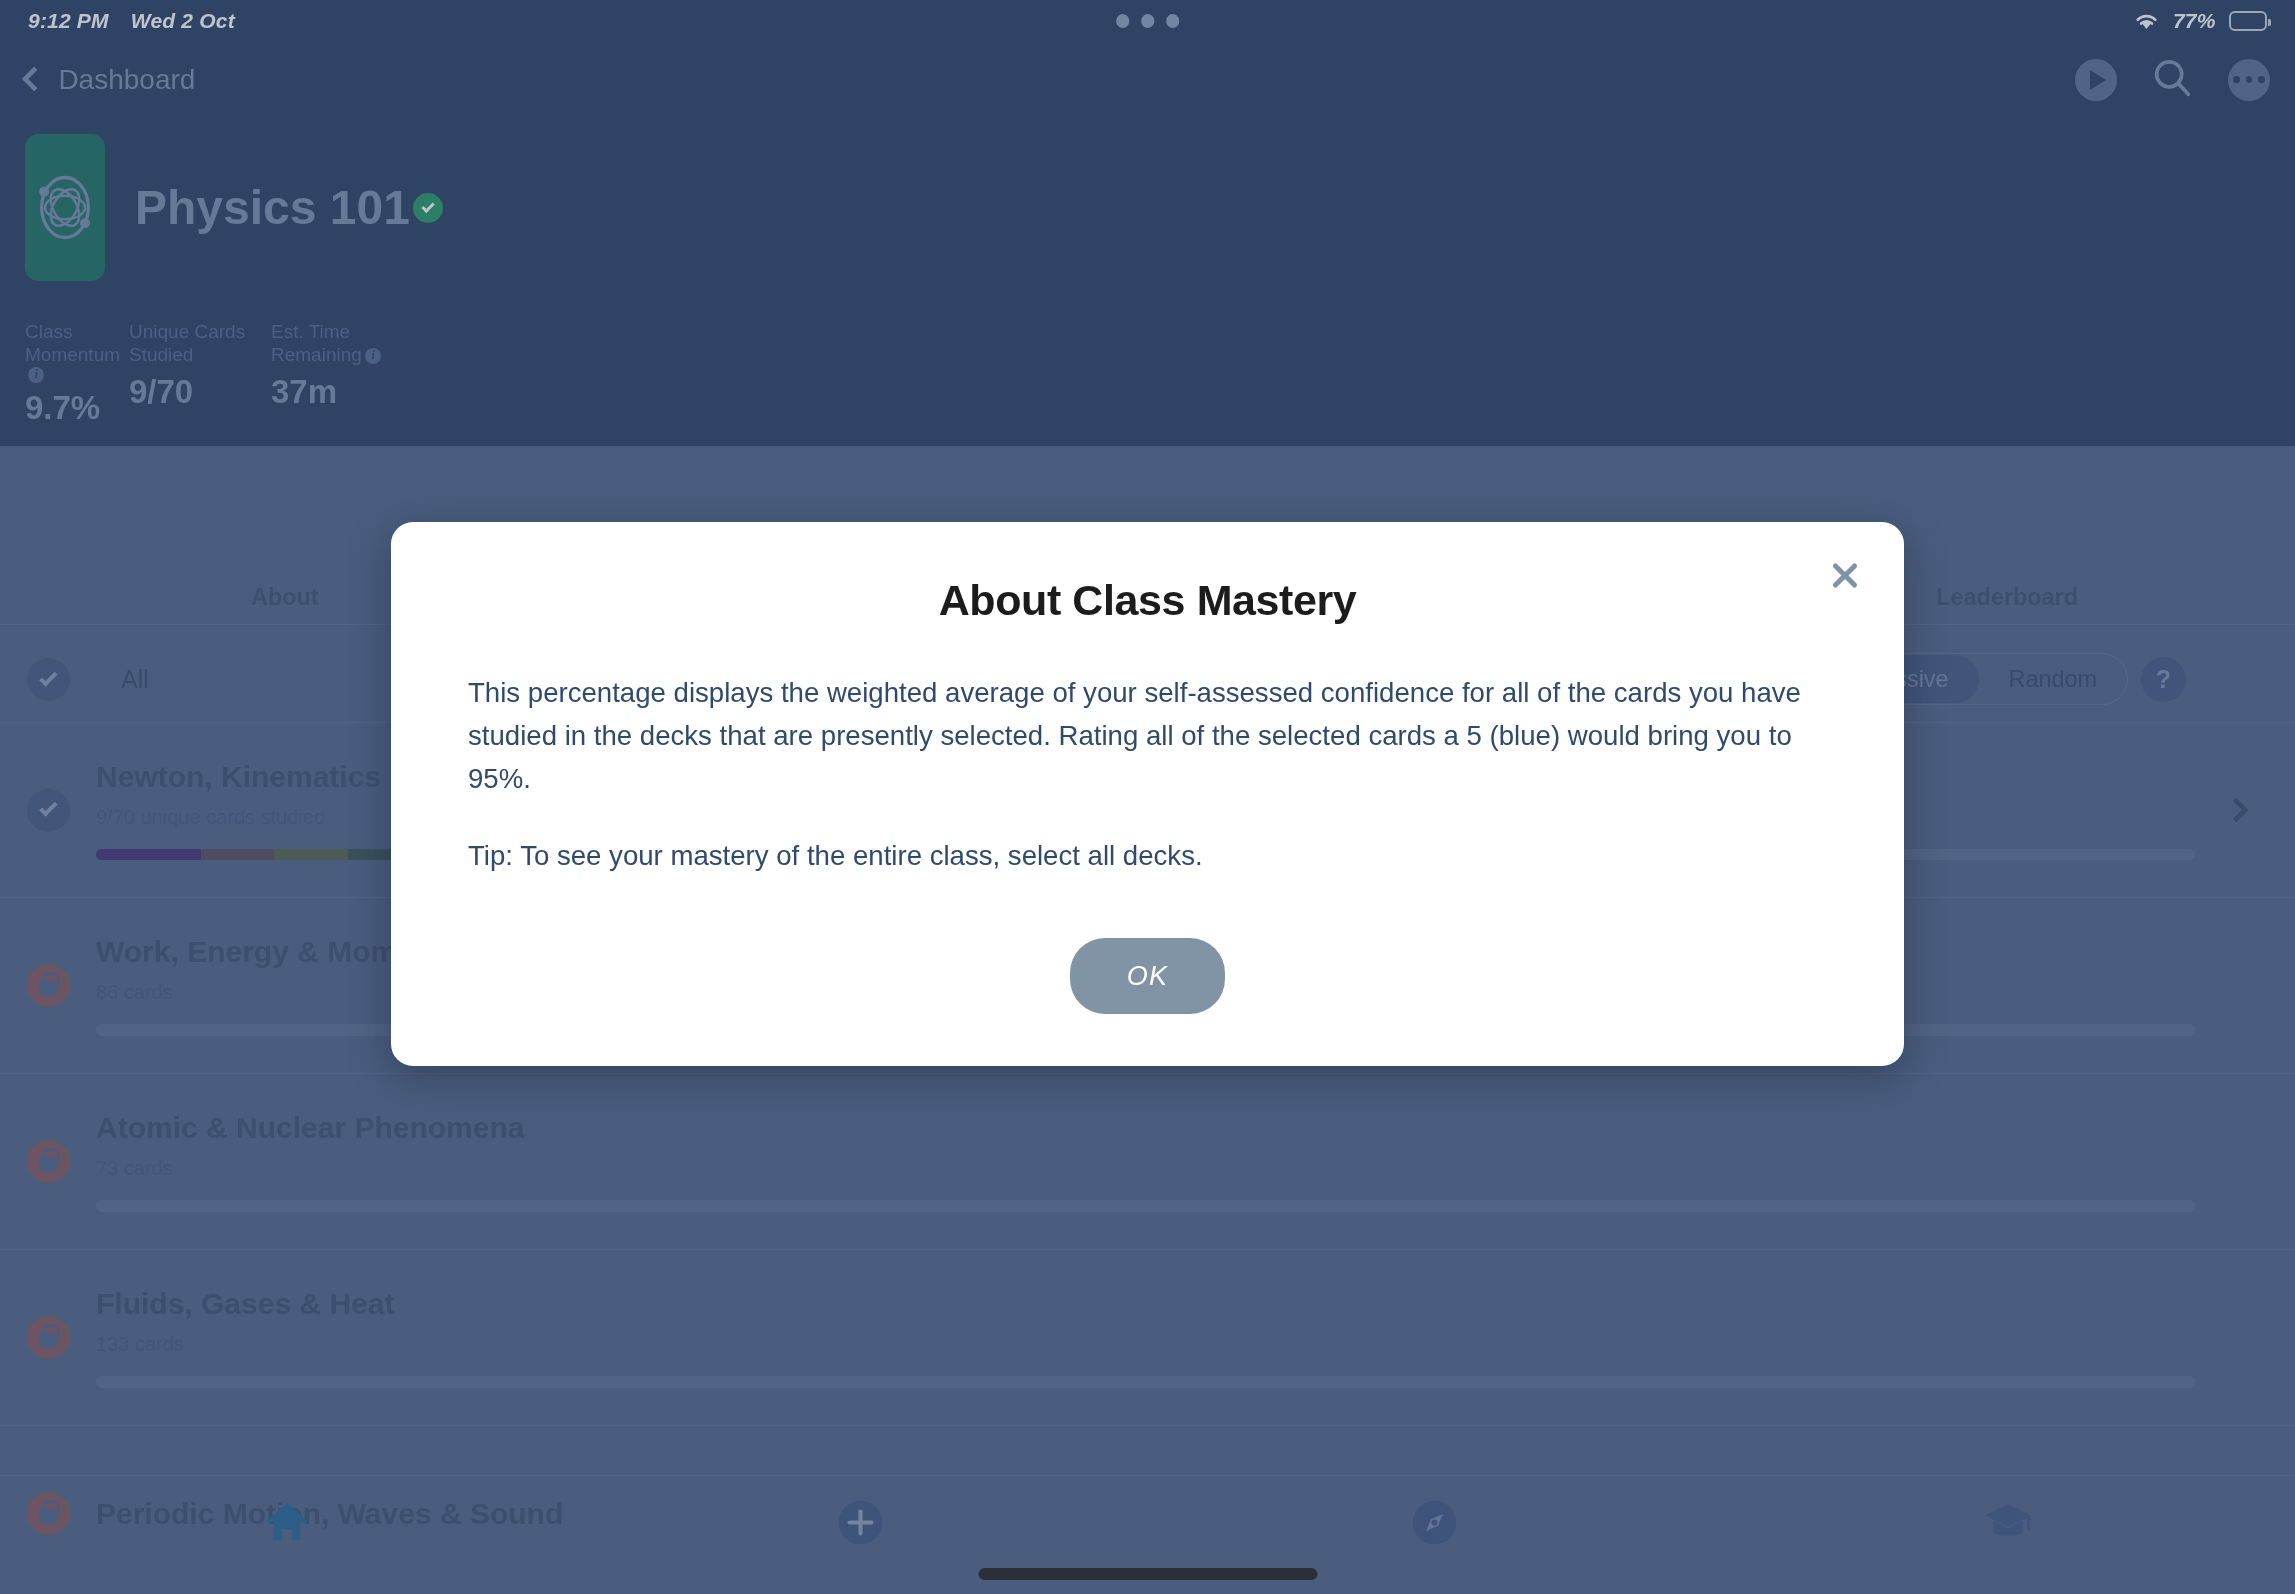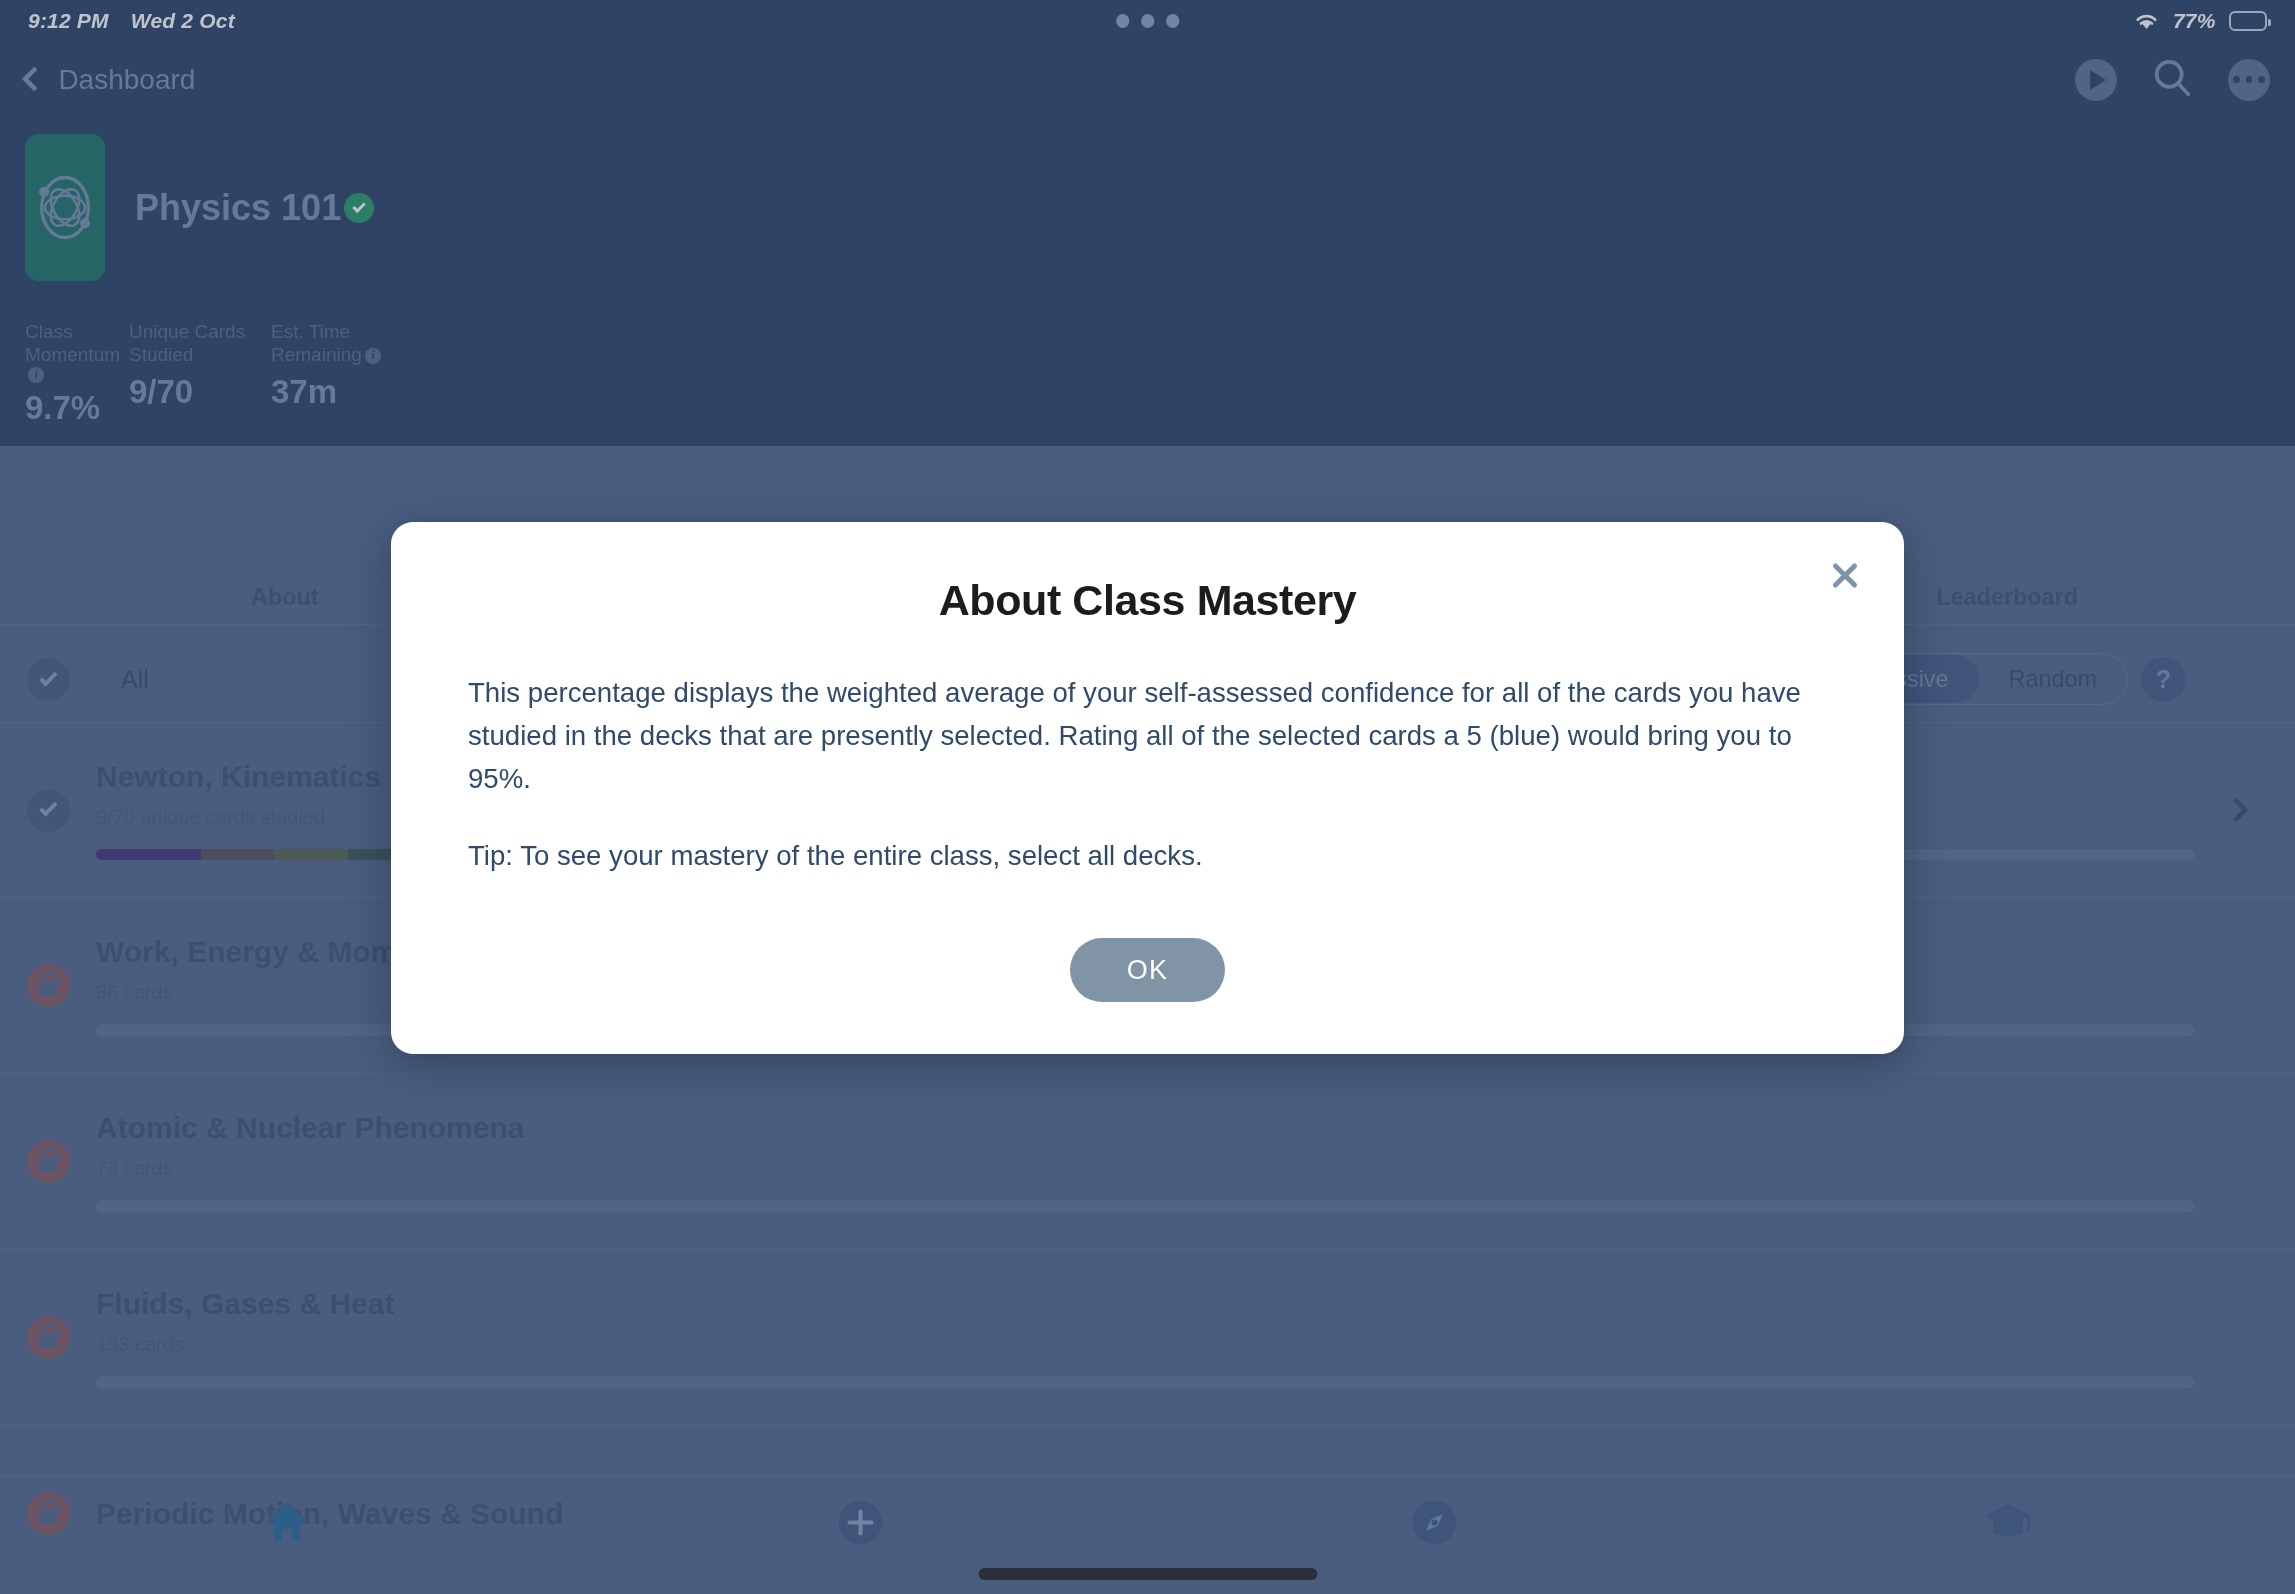--- a/index.html
+++ b/index.html
@@ -70,21 +70,21 @@
   .dots3 i { width: 6.7px; height: 6.7px; border-radius: 50%; background: #33486a; display: block; }
 
   .class-block { position: absolute; top: 134px; left: 25px; }
   .class-row { display: flex; align-items: center; gap: 30px; }
   .class-icon {
     width: 80px; height: 147px; border-radius: 13.4px;
     background: #24796e;
     display: flex; align-items: center; justify-content: center;
   }
   .class-title {
-    color: #8195b4; font-size: 36px; font-weight: bold;
+    color: #8195b4; font-size: 48px; font-weight: bold;
     display: flex; align-items: center; gap: 3px;
   }
   .verified {
     width: 30px; height: 30px; border-radius: 50%;
     background: #2f9e6e; display: flex; align-items: center; justify-content: center;
   }
   .verified-check {
     width: 11.7px; height: 6.7px;
     border-left: 3.3px solid #fff; border-bottom: 3.3px solid #fff;
     transform: rotate(-45deg); margin-top: -3.3px;
@@ -256,26 +256,27 @@
     font-size: 43px; font-weight: bold; letter-spacing: -0.4px;
     margin-top: 16px;
   }
   .modal-body {
     color: #2f4a6b; font-size: 27.6px; line-height: 1.55;
     margin-top: 47px;
   }
   .modal-body p + p { margin-top: 35px; }
   .modal-actions { display: flex; justify-content: center; margin-top: 60px; }
   .ok-btn {
-    width: 155px; height: 64px; border-radius: 35px;
+    width: 155px; height: 76px; border-radius: 35px;
     background: #8194a6; color: #ffffff;
     font-size: 27px; letter-spacing: 1.3px;
     display: flex; align-items: center; justify-content: center;
     cursor: pointer; border: none;
     font-family: "Liberation Sans", sans-serif;
+    font-style: italic;
   }
 </style>
 </head>
 <body>
 
 <div class="screen">
 
   <div class="app">
 
     <div class="header">

